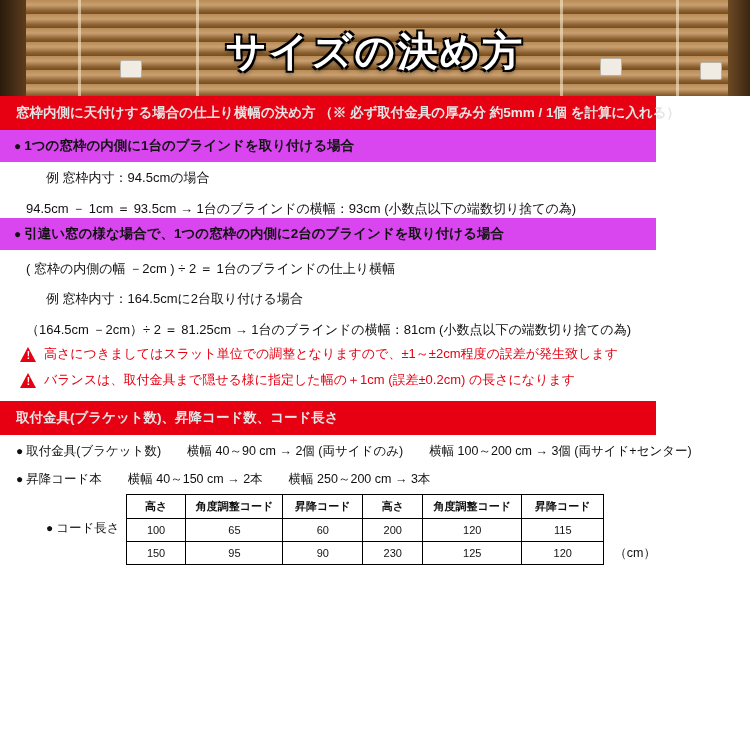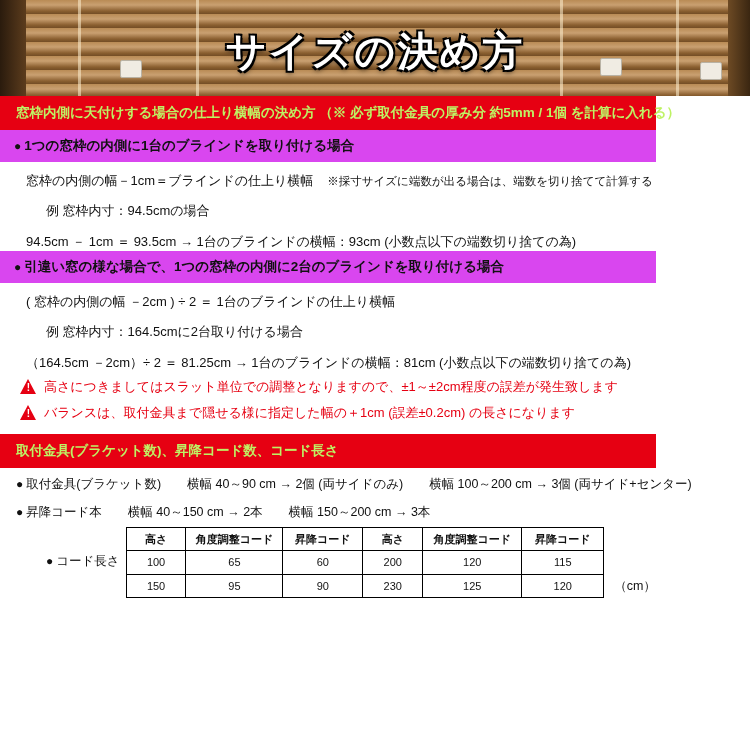--- a/index.html
+++ b/index.html
@@ -87,21 +87,21 @@
     color: #ffffff;
     text-shadow:
       -2px -2px 0 #000, 2px -2px 0 #000,
       -2px 2px 0 #000, 2px 2px 0 #000,
       0 3px 5px rgba(0,0,0,0.6);
   }
 
   
   .red-banner {
     background: #e60012;
-    color: #bef264;
+    color: #e5e5e5;
     font-size: 13.5px;
     font-weight: bold;
     padding: 9px 12px 9px 16px;
     line-height: 1.2;
     white-space: nowrap;
   }
 
   
   .yellow-bar {
     background: #d946ef;
@@ -259,23 +259,20 @@
     <div class="hero-bracket b3"></div>
     <div class="hero-title">サイズの決め方</div>
   </div>
 
   <div class="red-banner">窓枠内側に天付けする場合の仕上り横幅の決め方 （※ 必ず取付金具の厚み分 約5mm / 1個 を計算に入れる）</div>
 
   <div class="yellow-bar">
     <span class="bullet">●</span><span>1つの窓枠の内側に1台のブラインドを取り付ける場合</span>
   </div>
 
-  <div class="body-line">
-    <span>窓枠の内側の幅－1cm＝ブラインドの仕上り横幅</span><span class="small">※採寸サイズに端数が出る場合は、端数を切り捨てて計算する</span>
-  </div>
 
   <div class="body-line indent tight">例  窓枠内寸：94.5cmの場合</div>
 
   <div class="body-line formula">94.5cm － 1cm ＝ 93.5cm  →  1台のブラインドの横幅：93cm (小数点以下の端数切り捨ての為)</div>
 
   <div class="yellow-bar">
     <span class="bullet">●</span><span>引違い窓の様な場合で、1つの窓枠の内側に2台のブラインドを取り付ける場合</span>
   </div>
 
   <div class="body-line">( 窓枠の内側の幅 －2cm ) ÷ 2 ＝ 1台のブラインドの仕上り横幅</div>
@@ -293,21 +290,21 @@
     <span>バランスは、取付金具まで隠せる様に指定した幅の＋1cm (誤差±0.2cm) の長さになります</span>
   </div>
 
   <div class="red-banner" style="margin-top:10px;">取付金具(ブラケット数)、昇降コード数、コード長さ</div>
 
   <div class="sec-line">
     <span class="bullet">●</span><span>取付金具(ブラケット数)</span><span class="gap"></span><span>横幅 40～90 cm → 2個 (両サイドのみ)</span><span class="gap"></span><span>横幅 100～200 cm → 3個 (両サイド+センター)</span>
   </div>
 
   <div class="sec-line">
-    <span class="bullet">●</span><span>昇降コード本</span><span class="gap"></span><span>横幅 40～150 cm → 2本</span><span class="gap"></span><span>横幅 150～200 cm → 3本</span>
+    <span class="bullet">●</span><span>昇降コード本</span><span class="gap"></span><span>横幅 40～150 cm → 2本</span><span class="gap"></span><span>横幅 250～200 cm → 3本</span>
   </div>
 
   <div class="table-wrap">
     <div class="cord-label">
       <span class="bullet">●</span><span>コード長さ</span>
     </div>
 
     <table class="sizes">
       <thead>
         <tr>

